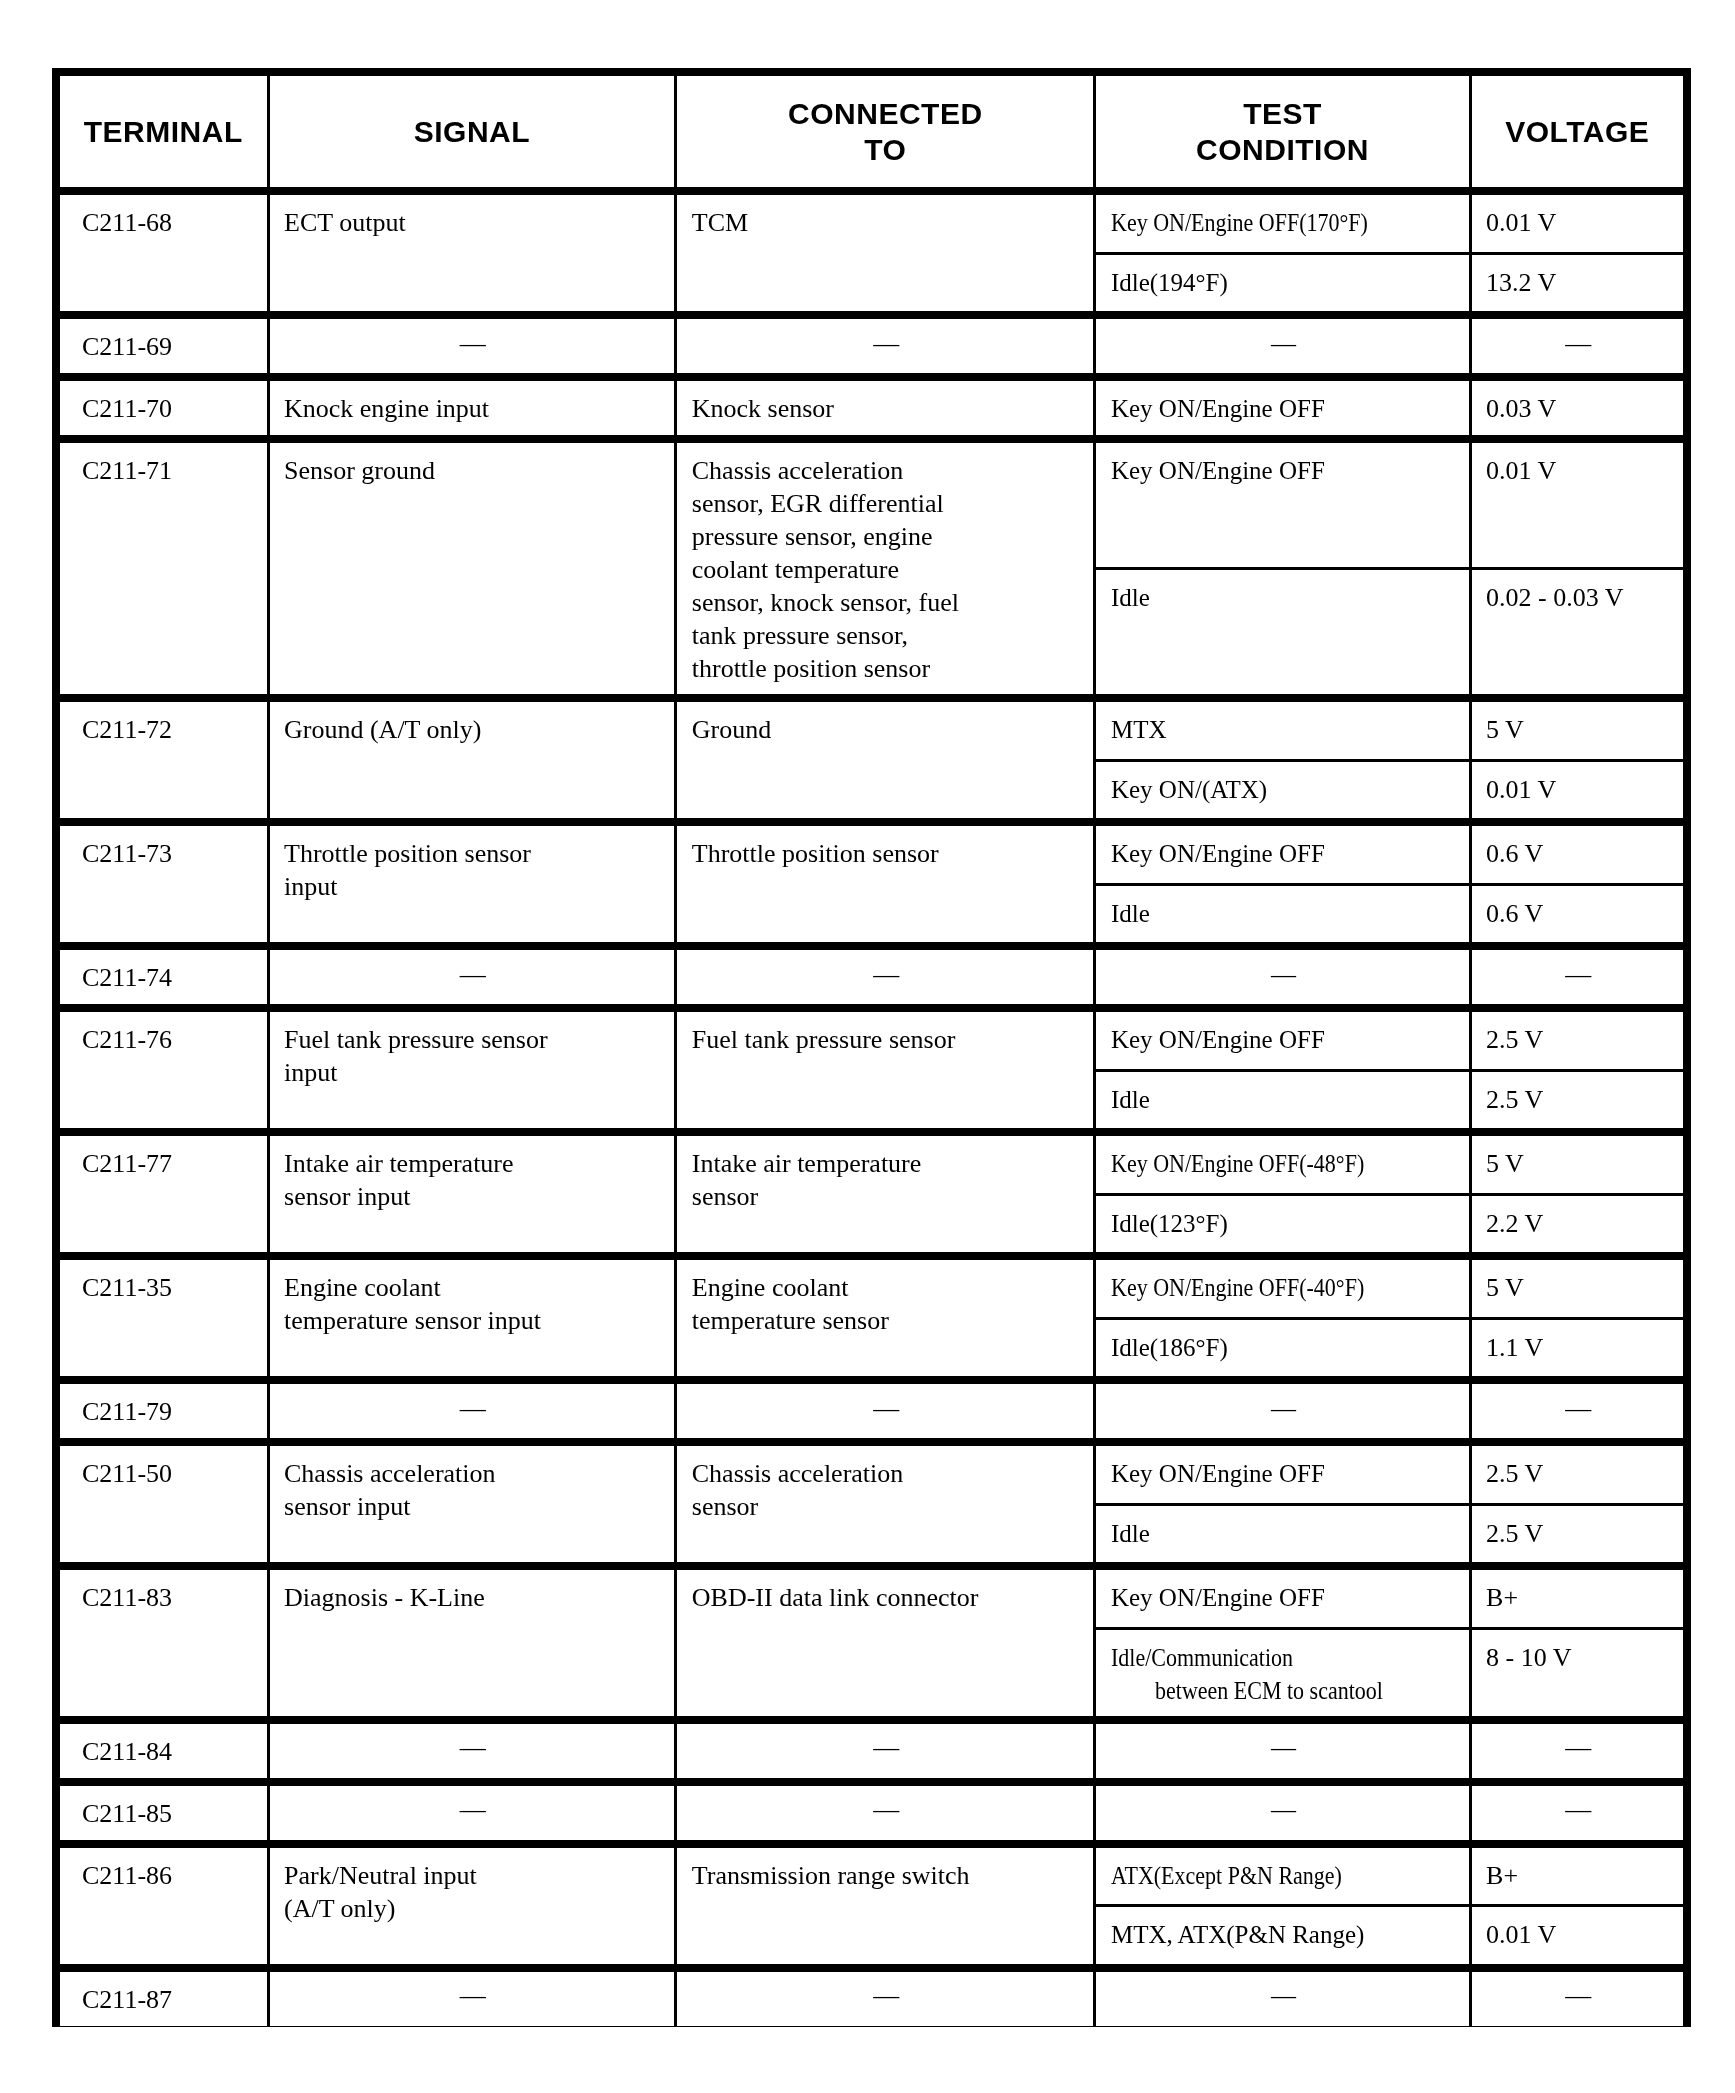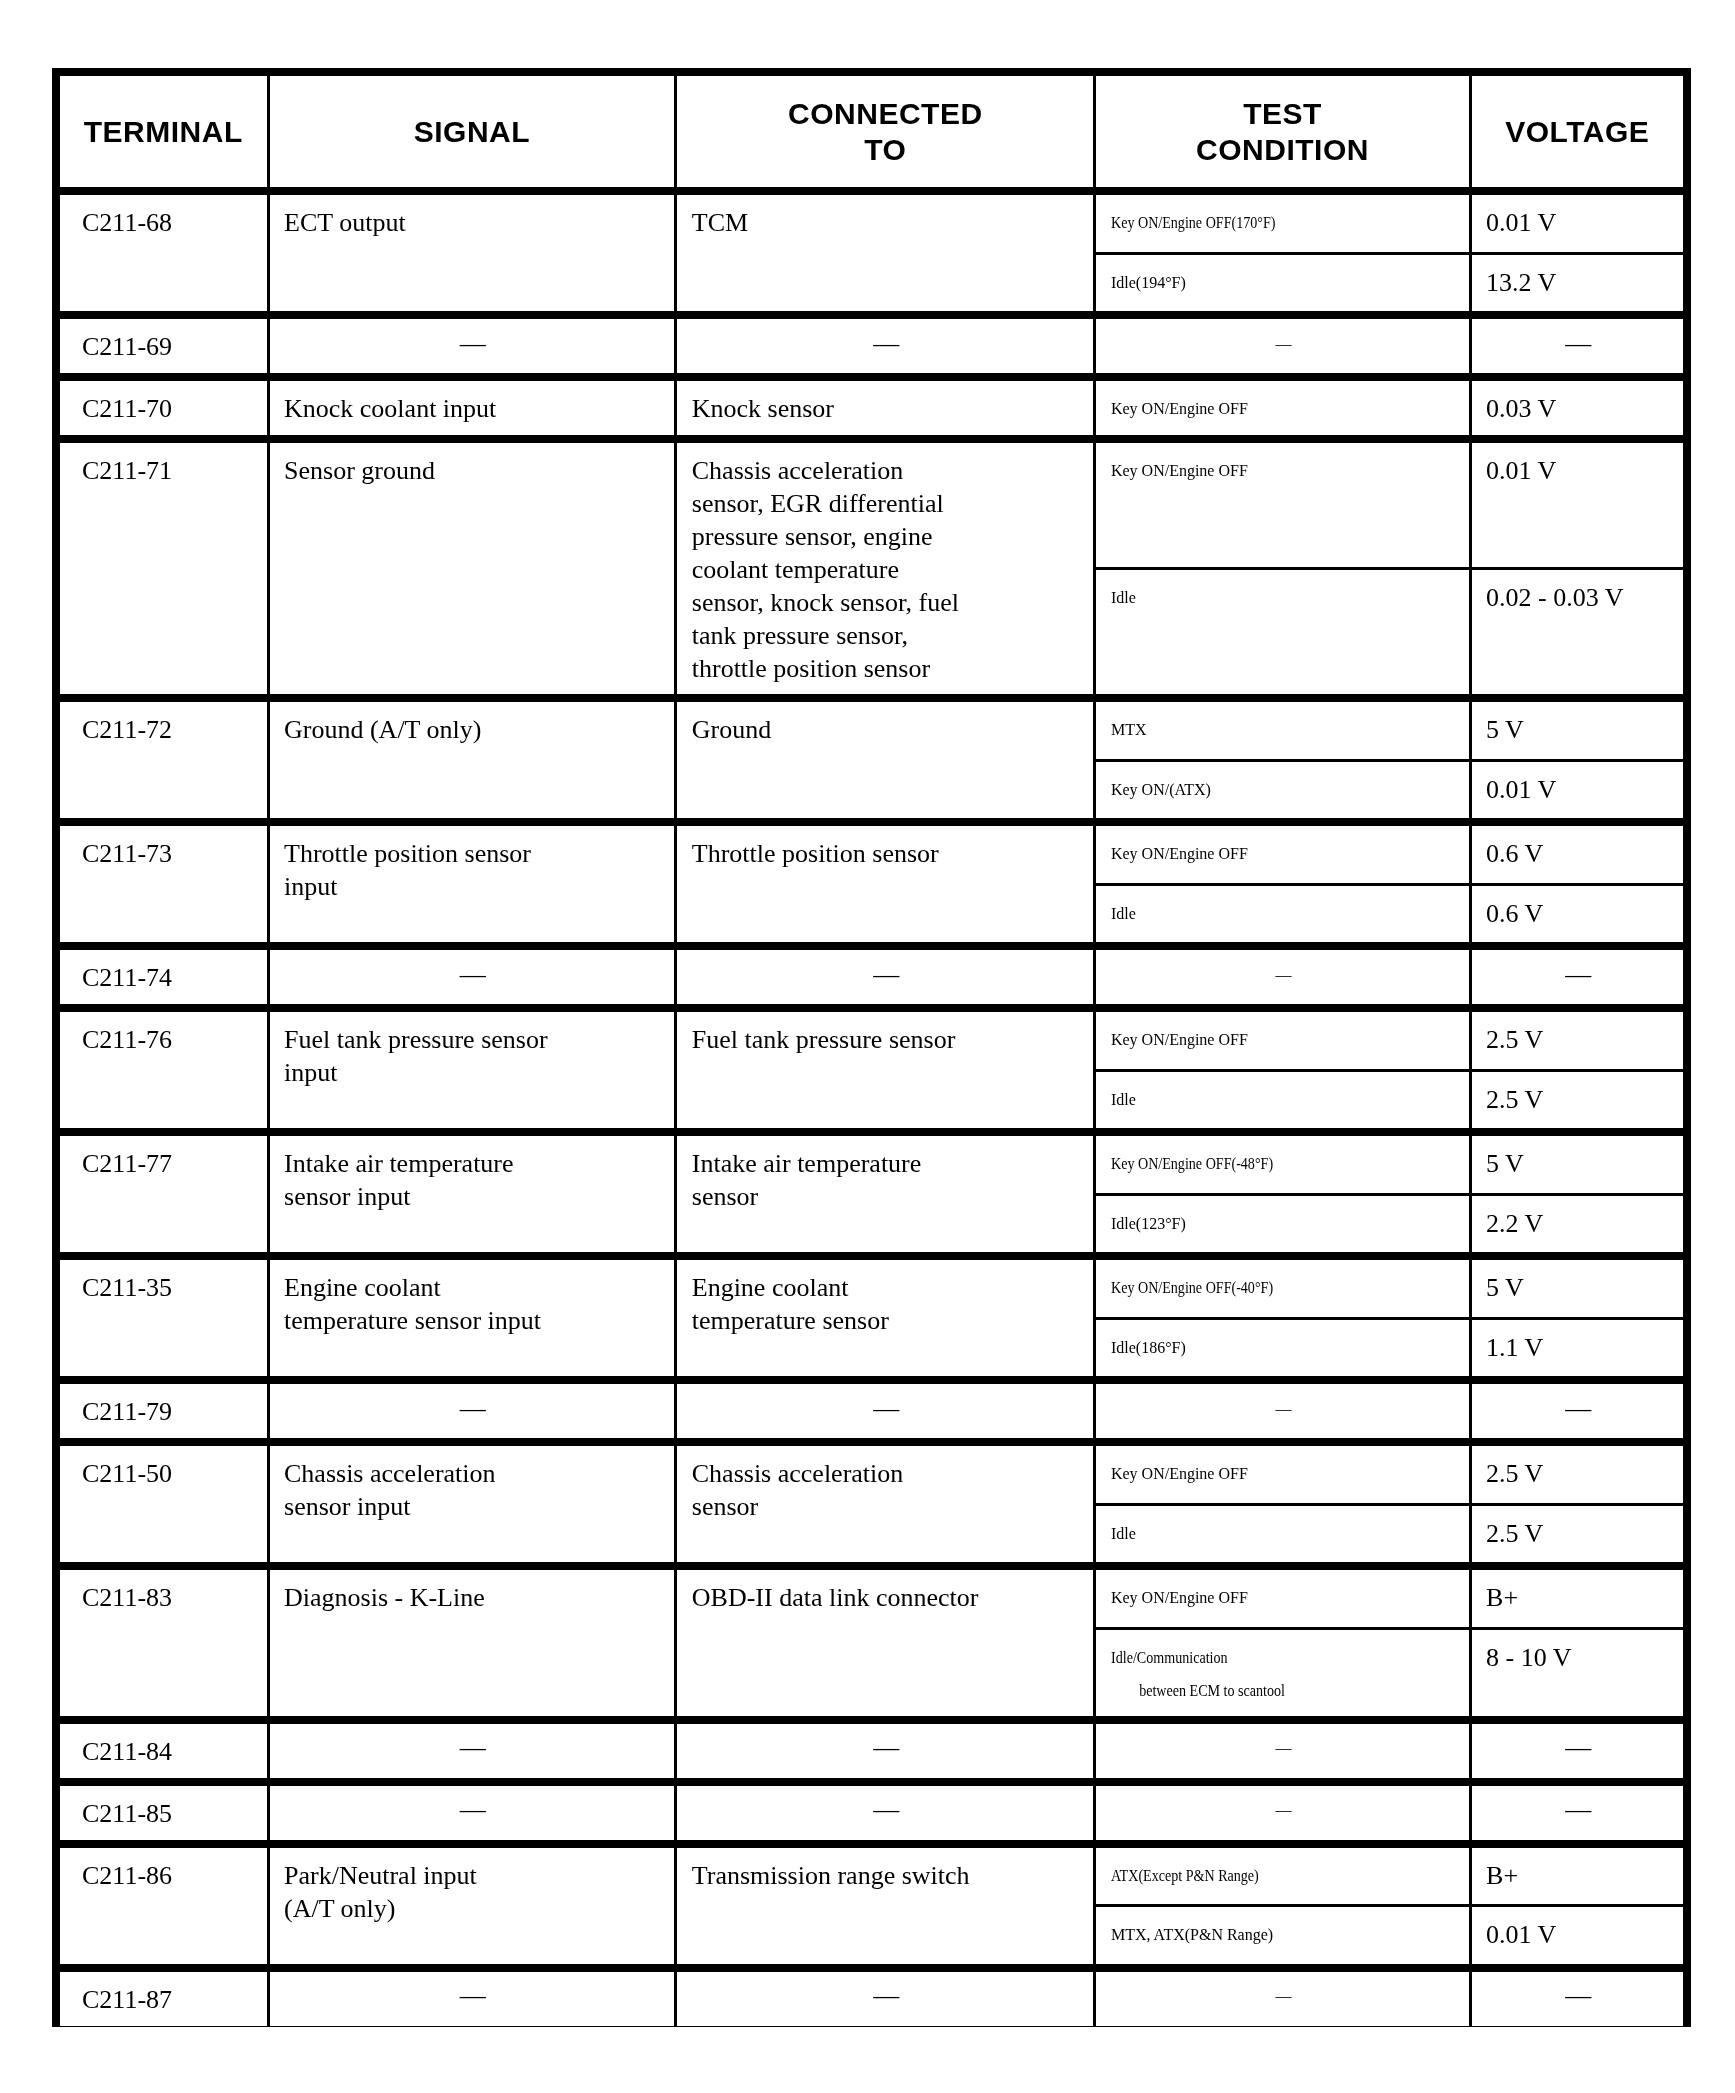--- a/index.html
+++ b/index.html
@@ -41,21 +41,21 @@
   }
   tbody tr { height: 62px; font-family: Liberation Serif, serif; }
   tbody td {
     font-size: 26px;
     line-height: 33px;
     vertical-align: top;
     padding: 11px 12.7px 9px 14.5px;
   }
   tbody td .txt { white-space: pre-line; display: inline-block; }
   td.col-terminal { padding-left: 22px; }
-  td.col-condition { font-size: 16px; }
+  td.col-condition { font-size: 25px; }
   td.col-condition .condensed {
     transform: scaleX(0.88);
     transform-origin: 0 0;
   }
   td.dash {
     text-align: center;
     vertical-align: middle;
     padding-top: 0;
     padding-bottom: 5.4px;
   }
@@ -97,21 +97,21 @@
         </tr>
         <tr class="group-start">
           <td class="col-terminal"><span class="txt">C211-69</span></td>
           <td class="col-signal dash"><span class="txt">—</span></td>
           <td class="col-connected dash"><span class="txt">—</span></td>
           <td class="col-condition dash"><span class="txt">—</span></td>
           <td class="col-voltage dash"><span class="txt">—</span></td>
         </tr>
         <tr class="group-start">
           <td class="col-terminal"><span class="txt">C211-70</span></td>
-          <td class="col-signal"><span class="txt">Knock coolant input</span></td>
+          <td class="col-signal"><span class="txt">Knock engine input</span></td>
           <td class="col-connected"><span class="txt">Knock sensor</span></td>
           <td class="col-condition"><span class="txt">Key ON/Engine OFF</span></td>
           <td class="col-voltage"><span class="txt">0.03 V</span></td>
         </tr>
         <tr class="group-start">
           <td rowspan="2" class="col-terminal"><span class="txt">C211-71</span></td>
           <td rowspan="2" class="col-signal"><span class="txt">Sensor ground</span></td>
           <td rowspan="2" class="col-connected"><span class="txt">Chassis acceleration
 sensor, EGR differential
 pressure sensor, engine

